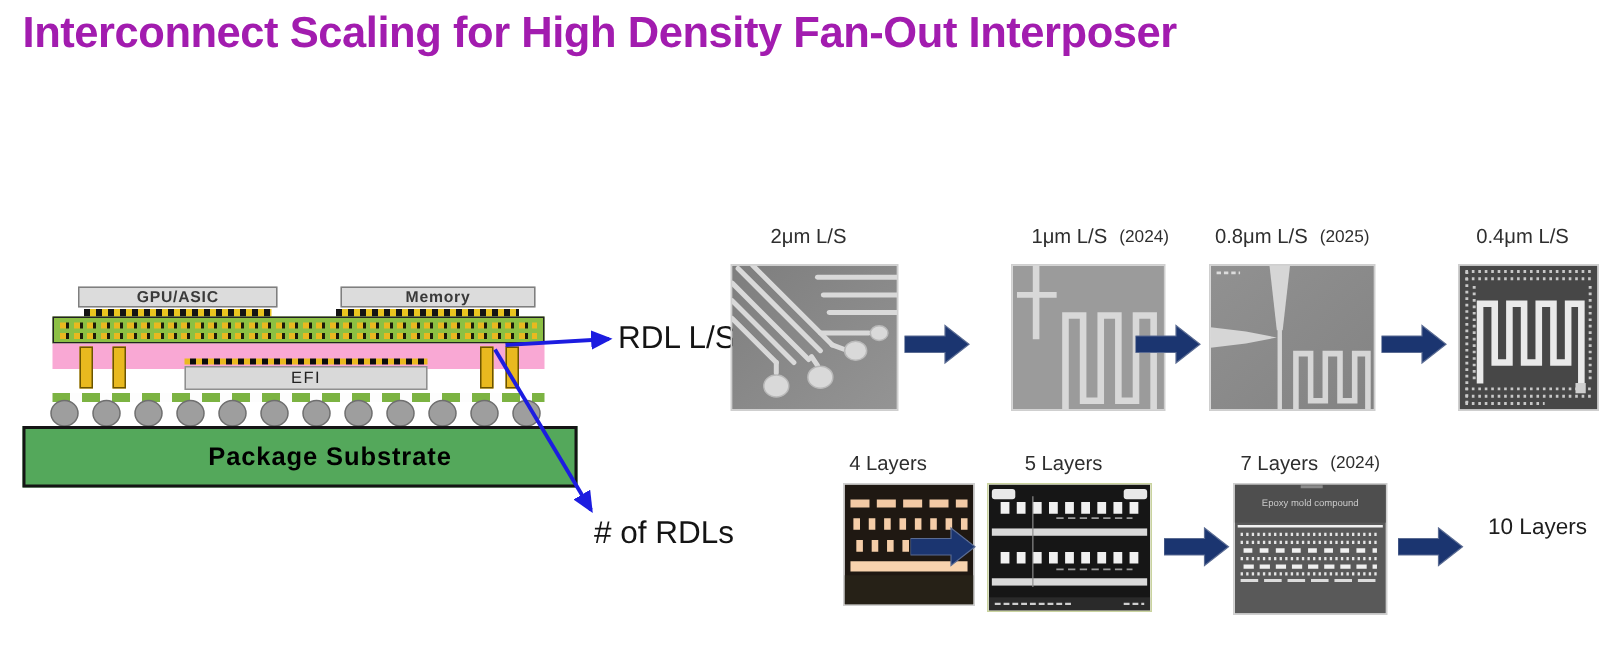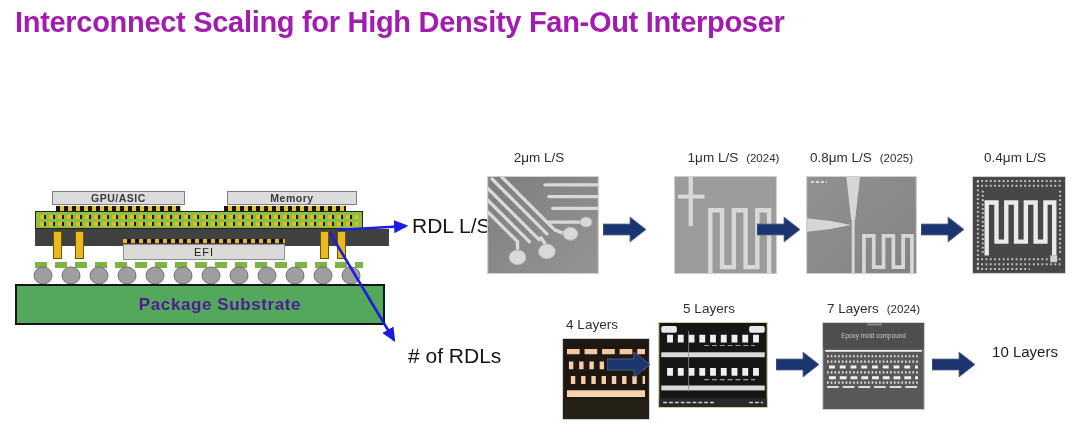--- a/index.html
+++ b/index.html
@@ -17,36 +17,36 @@
     position:absolute;height:14px;background:#DCDCDC;border:1px solid #7f7f7f;
     display:flex;align-items:center;justify-content:center;
     font-size:10.5px;color:#3a3a3a;letter-spacing:0.5px;box-sizing:border-box;font-weight:bold;
   }
   .ubump{position:absolute;top:28px;height:5px;
     background:repeating-linear-gradient(90deg,#141414 0 4px,#E9C41F 4px 8px);}
   .rdl-band{position:absolute;left:20px;top:33px;width:328px;height:18px;
     background:#8CC043;border:1px solid #222;box-sizing:border-box;}
   .gold-row{position:absolute;left:4px;right:4px;height:4px;
     background:repeating-linear-gradient(90deg,#E9B91F 0 4px,#1c1a08 4px 6px,#8CC043 6px 9px);}
-  .mold{position:absolute;left:20px;top:51px;width:328px;height:17px;background:#404040;padding-left:26px;}
+  .mold{position:absolute;left:20px;top:51px;width:328px;height:17px;background:#f9a8d4;}
   .tiv{position:absolute;top:2px;width:9px;height:28px;background:#E9B91F;
     border:1px solid #6b5400;box-sizing:border-box;}
   .efi-bumps{position:absolute;left:88px;top:10px;width:162px;height:4px;
     background:repeating-linear-gradient(90deg,#E9B91F 0 4px,#0c0c0c 4px 8px);}
   .efi{position:absolute;left:88px;top:15px;width:162px;height:16px;
     background:#D9D9D9;border:1px solid #8f8f8f;box-sizing:border-box;
     display:flex;align-items:center;justify-content:center;
     font-size:11px;color:#222;letter-spacing:1px;}
   .tab-strip{position:absolute;left:20px;top:84px;width:328px;height:6px;
     background:repeating-linear-gradient(90deg,#7CB342 0 12px,#fdfdfd 12px 20px);}
   .bumps{position:absolute;left:14px;top:88px;width:340px;height:19px;}
   .substrate{position:absolute;left:0;top:106px;width:370px;height:41px;
     background:#54A85B;border:2px solid #141414;box-sizing:border-box;
     display:flex;align-items:center;justify-content:center;
-    font-size:17px;font-weight:bold;color:#4c1d95;letter-spacing:0.6px;padding-left:40px;}
+    font-size:17px;font-weight:bold;color:#000000;letter-spacing:0.6px;padding-left:40px;}
   
   .pointer-overlay{position:absolute;left:0;top:0;width:1080px;height:441px;pointer-events:none;}
   
   .row-label{position:absolute;font-size:21px;color:#141414;}
   .fig{position:absolute;margin:0;}
   .fig figcaption{
     height:26px;display:flex;justify-content:center;align-items:flex-start;
     gap:8px;font-size:13.5px;color:#2e2e2e;white-space:nowrap;text-align:right;
   }
   .fig .year{font-size:11.5px;padding-top:2px;color:#2e2e2e;}
@@ -231,23 +231,23 @@
           <path d="M4,94 H58"></path>
         <path d="M5,4 V94"></path>
           <path d="M10,14 V80"></path>
           <path d="M89,14 V80"></path>
       </g>
       <path d="M14,78 V26 H24 V66 H34 V26 H44 V66 H54 V26 H64 V66 H74 V26 H83 V78" stroke="#eaeaea" stroke-width="4.5" fill="none" stroke-linecap="square"></path>
       <rect x="79" y="80" width="7" height="7" fill="#cfcfcf"></rect>
     </svg>
   </figure>
 
-  <div class="row-label" style="left:408px;top:344px;"># of RDLs</div>
-
-  <figure class="fig bottom" style="left:515px;top:317px;width:68px;padding-left:47px;">
+  <div class="row-label" style="left:396px;top:344px;"># of RDLs</div>
+
+  <figure class="fig bottom" style="left:515px;top:301px;width:68px;padding-left:47px;">
     <figcaption>
       <span>4 Layers</span>
       <span class="year"></span>
     </figcaption>
     <svg width="88" height="82" viewBox="0 0 88 82">
       <rect width="88" height="82" fill="#1f1812"></rect>
       <rect y="62" width="88" height="20" fill="#262117"></rect>
       <g fill="none" stroke-linecap="butt">
         <path d="M4,13 H84" stroke="#F2C9A4" stroke-width="5.5" stroke-dasharray="13,5"></path>
         <path d="M6,27 H84" stroke="#F5CDA8" stroke-width="8" stroke-dasharray="4.5,6"></path>

